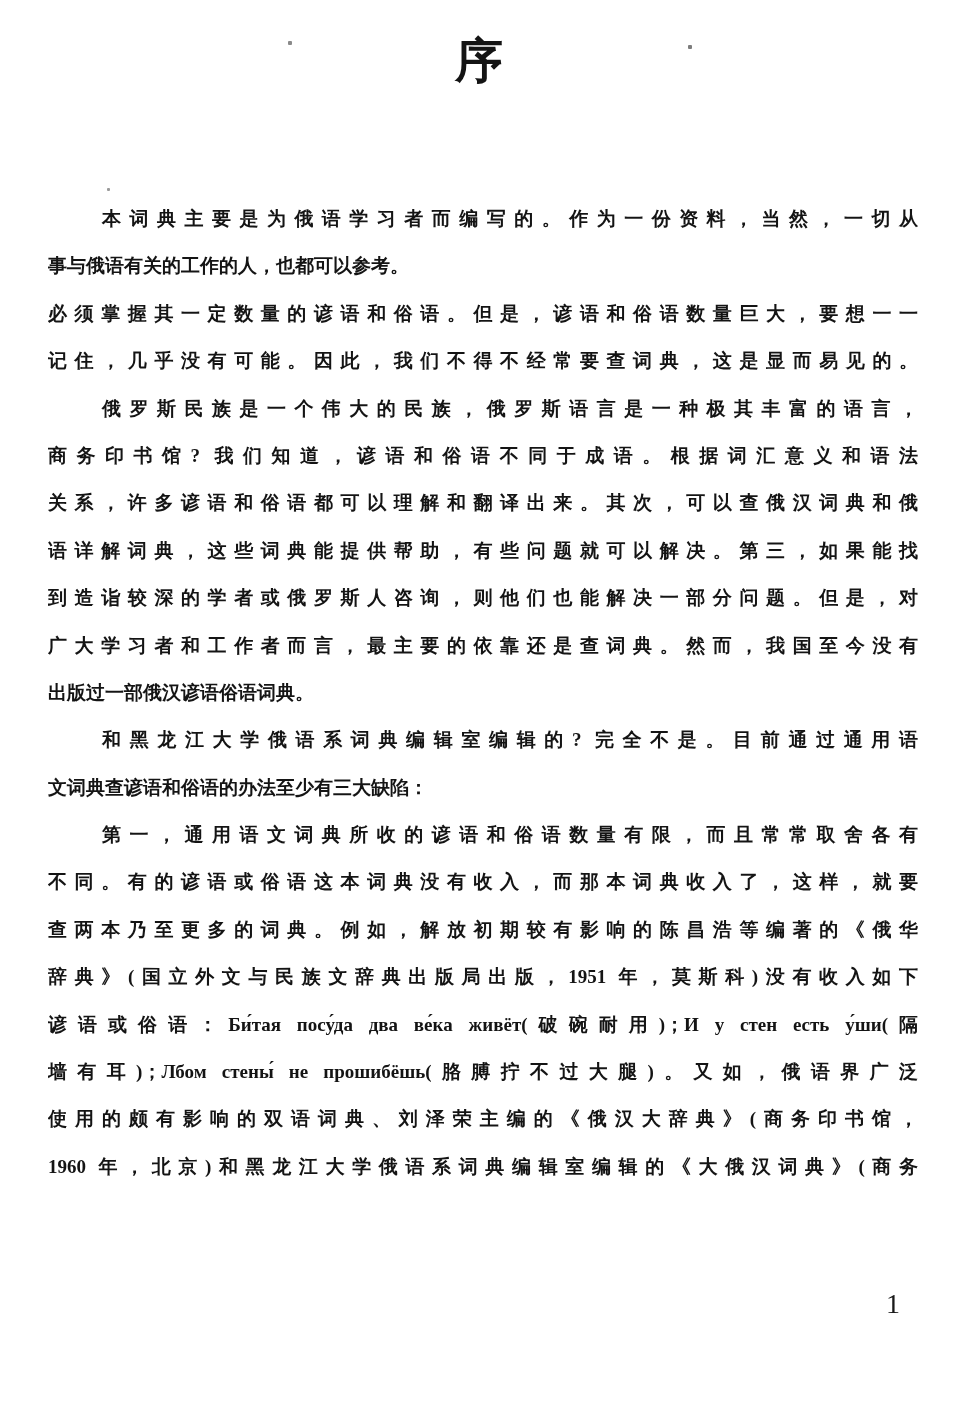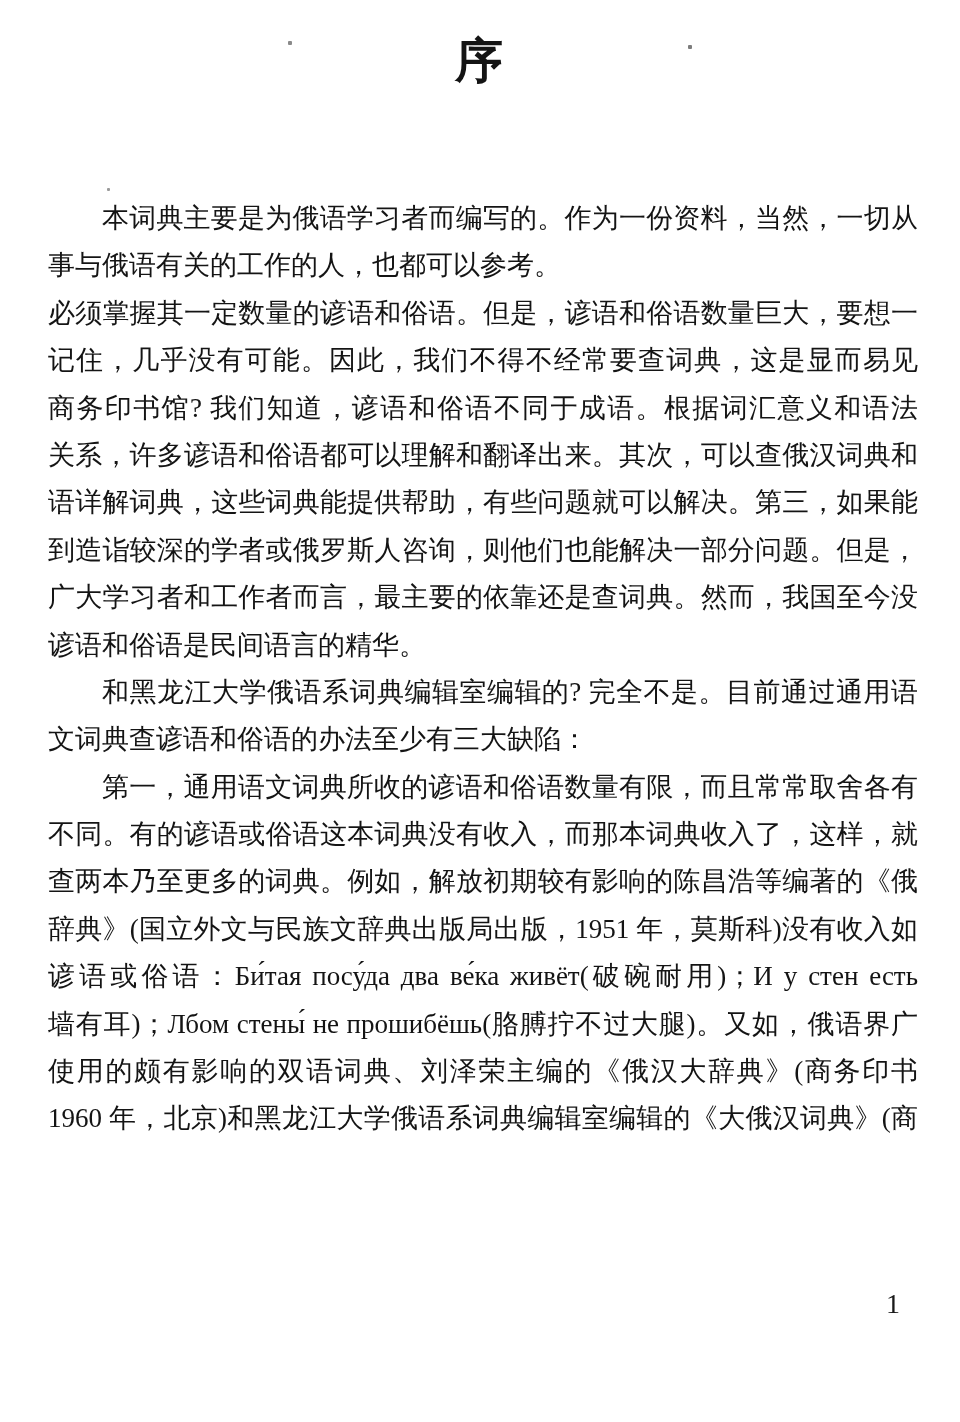--- a/index.html
+++ b/index.html
@@ -29,22 +29,22 @@
     font-weight: bold;
     letter-spacing: 2px;
   }
   .content {
     position: absolute;
     top: 195px;
     left: 48px;
     width: 870px;
   }
   .line {
-    font-size: 27px;
-    font-weight: normal;
+    font-size: 19px;
+    font-weight: bold;
     height: 47.4px;
     line-height: 47.4px;
     overflow: hidden;
     white-space: nowrap;
     text-align: left;
   }
   .line.fill {
     white-space: normal;
     text-align: justify;
     text-align-last: justify;
@@ -78,26 +78,27 @@
   <div class="speck s2"></div>
   <div class="speck s3"></div>
 
   <h1 class="title">序</h1>
 
   <div class="content" id="content">
       <div class="line indent fill">本词典主要是为俄语学习者而编写的。作为一份资料，当然，一切从</div>
       <div class="line">事与俄语有关的工作的人，也都可以参考。</div>
       <div class="line fill">必须掌握其一定数量的谚语和俗语。但是，谚语和俗语数量巨大，要想一一</div>
       <div class="line fill">记住，几乎没有可能。因此，我们不得不经常要查词典，这是显而易见的。</div>
+      <div class="line indent fill">俄罗斯民族是一个伟大的民族，俄罗斯语言是一种极其丰富的语言，</div>
       <div class="line fill">商务印书馆? 我们知道，谚语和俗语不同于成语。根据词汇意义和语法</div>
       <div class="line fill">关系，许多谚语和俗语都可以理解和翻译出来。其次，可以查俄汉词典和俄</div>
       <div class="line fill">语详解词典，这些词典能提供帮助，有些问题就可以解决。第三，如果能找</div>
       <div class="line fill">到造诣较深的学者或俄罗斯人咨询，则他们也能解决一部分问题。但是，对</div>
       <div class="line fill">广大学习者和工作者而言，最主要的依靠还是查词典。然而，我国至今没有</div>
-      <div class="line">谚语和俗语是民间语言的精华。</div>
+      <div class="line">出版过一部俄汉谚语俗语词典。</div>
       <div class="line indent fill">和黑龙江大学俄语系词典编辑室编辑的? 完全不是。目前通过通用语</div>
       <div class="line">文词典查谚语和俗语的办法至少有三大缺陷：</div>
       <div class="line indent fill">第一，通用语文词典所收的谚语和俗语数量有限，而且常常取舍各有</div>
       <div class="line fill">不同。有的谚语或俗语这本词典没有收入，而那本词典收入了，这样，就要</div>
       <div class="line fill">查两本乃至更多的词典。例如，解放初期较有影响的陈昌浩等编著的《俄华</div>
       <div class="line fill">辞典》(国立外文与民族文辞典出版局出版，1951 年，莫斯科)没有收入如下</div>
       <div class="line fill">谚语或俗语：Би́тая посу́да два ве́ка живёт(破碗耐用)；И у стен есть у́ши(隔</div>
       <div class="line fill">墙有耳)；Лбом стены́ не прошибёшь(胳膊拧不过大腿)。又如，俄语界广泛</div>
       <div class="line fill">使用的颇有影响的双语词典、刘泽荣主编的《俄汉大辞典》(商务印书馆，</div>
       <div class="line fill">1960 年，北京)和黑龙江大学俄语系词典编辑室编辑的《大俄汉词典》(商务</div>

